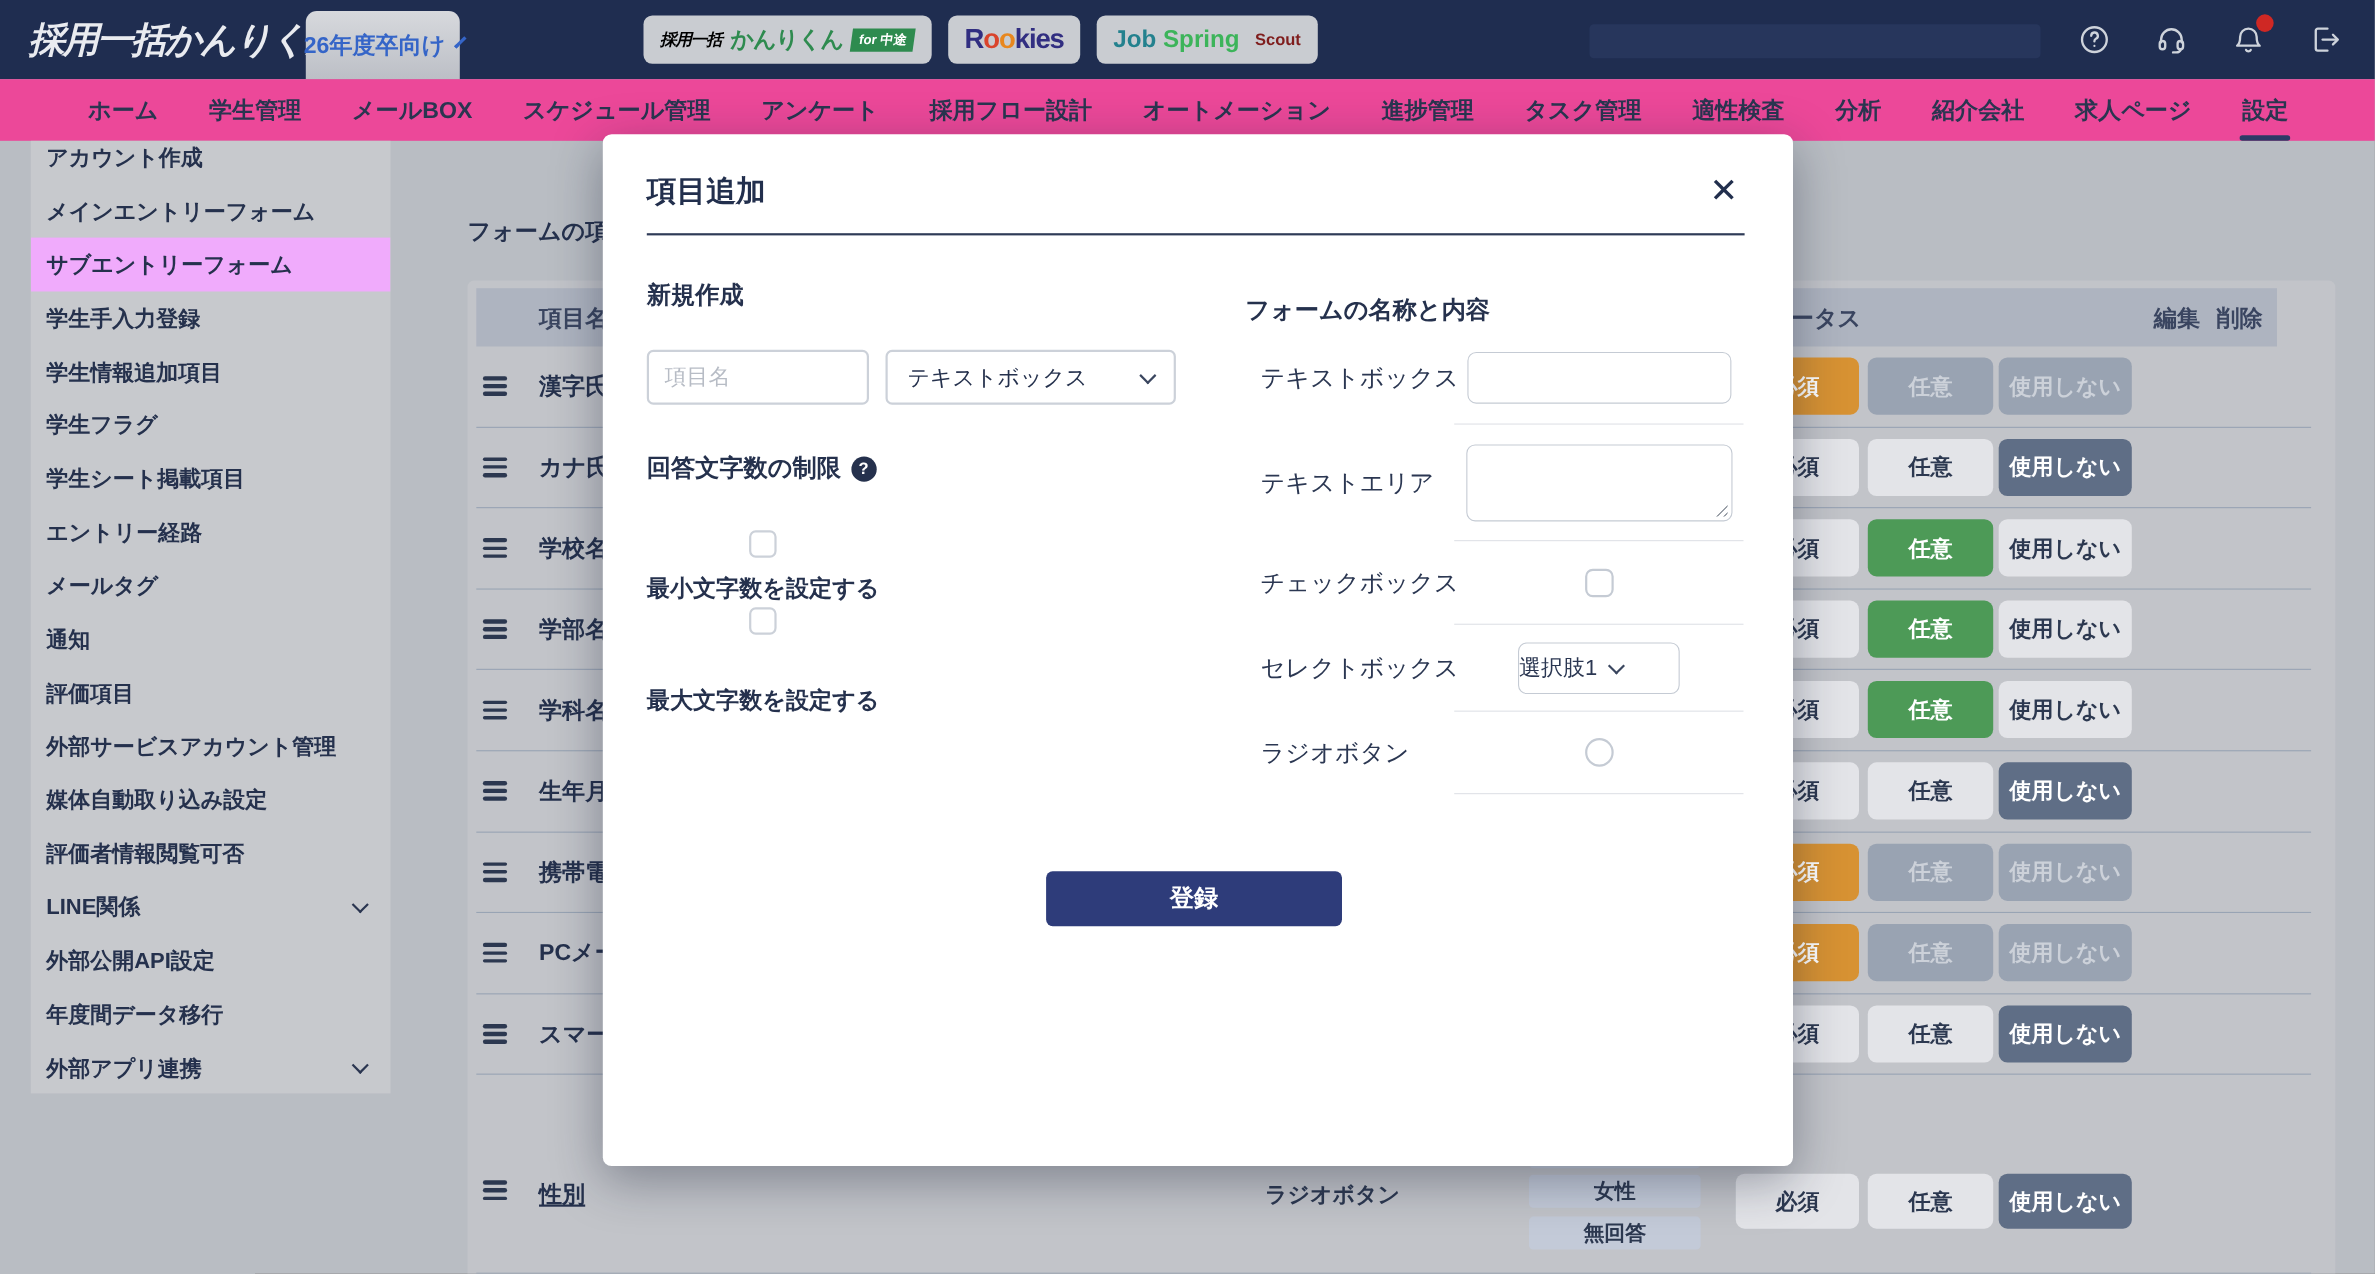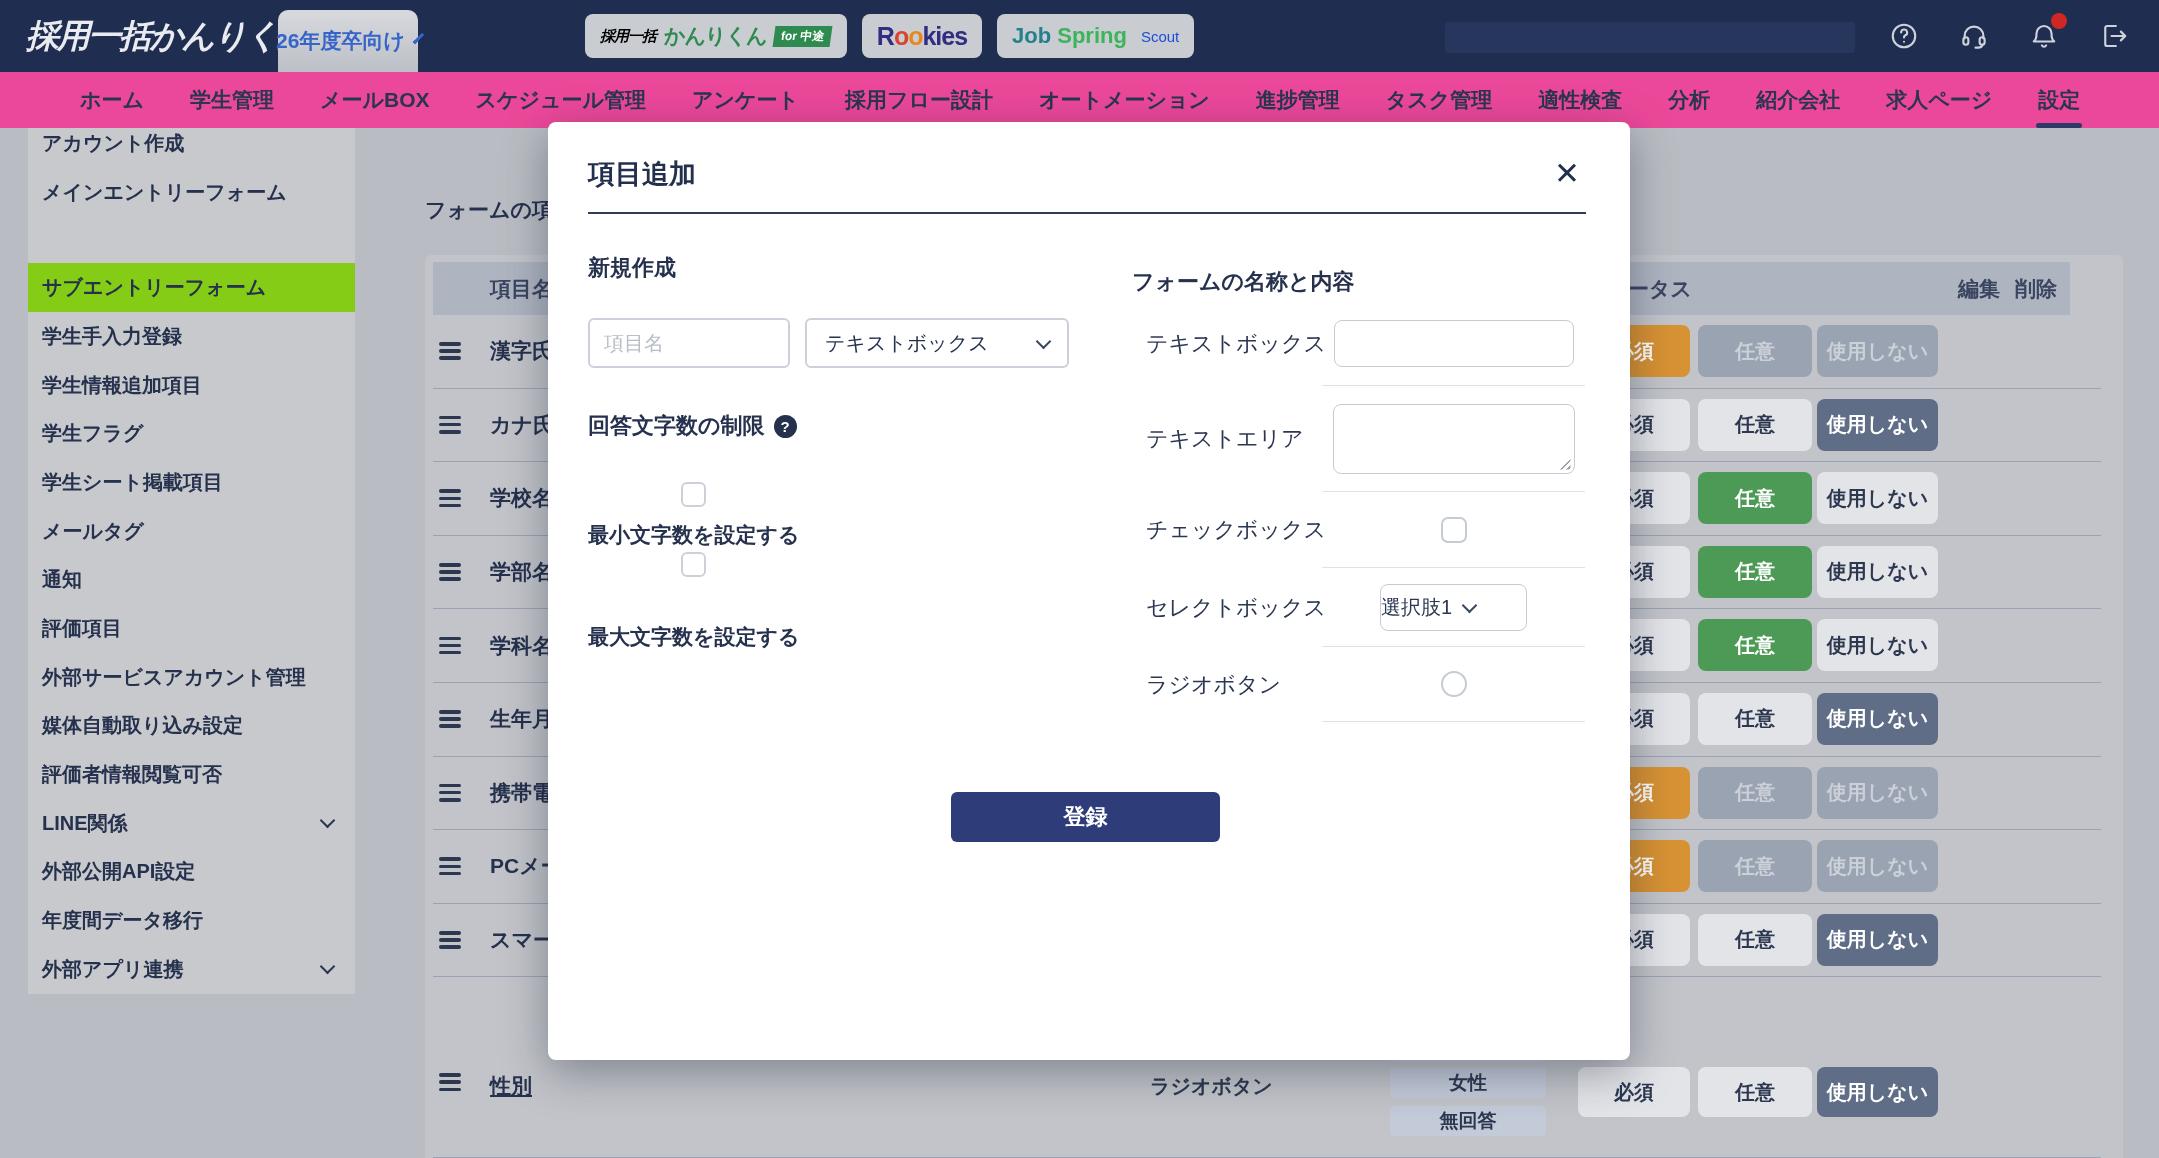--- a/index.html
+++ b/index.html
@@ -16,40 +16,40 @@
     color:#3565c8;font-size:21px;font-weight:700;white-space:nowrap;}
   .chev{width:10px;height:10px;border-right:3px solid #3565c8;border-bottom:3px solid #3565c8;transform:rotate(45deg);margin-top:-6px;}
   .brand-row{position:absolute;left:585px;top:14px;height:44px;display:flex;gap:15px;}
   .brand{background:#c9ccd1;border-radius:8px;display:flex;align-items:center;padding:0 15px;gap:8px;white-space:nowrap;}
   .bk-pre{font-style:italic;font-weight:900;font-size:15px;color:#000000;letter-spacing:-1px;}
   .bk-main{font-weight:900;font-size:21px;color:#2e8b4f;letter-spacing:-1px;}
   .bk-badge{background:#2e8b4f;color:#fff;font-size:12px;font-weight:800;padding:2px 7px;transform:skewX(-8deg);}
   .rk{font-size:25px;font-weight:900;color:#312e81;letter-spacing:-1px;}
   .rk .o1{color:#d9442c;}.rk .o2{color:#e8871e;}
   .js1{font-size:22px;font-weight:800;color:#23818e;}.js2{font-size:22px;font-weight:800;color:#3cb45a;margin-left:-2px;}
-  .js3{font-size:15px;font-weight:400;color:#1d4ed8;margin-left:6px;}
+  .js3{font-size:15px;font-weight:700;color:#7f1d1d;margin-left:6px;}
   .search-box{position:absolute;left:1445px;top:22px;width:410px;height:31px;background:#27365c;border-radius:4px;}
   .tb-icons{position:absolute;right:30px;top:0;height:72px;display:flex;align-items:center;gap:40px;}
   .tb-ic{width:30px;height:30px;position:relative;}
   .tb-ic svg{width:30px;height:30px;display:block;}
   .red-dot{position:absolute;top:-8px;right:-8px;width:16px;height:16px;border-radius:50%;background:#cf2824;}
 
   
   .navbar{position:absolute;left:0;top:72px;width:100%;height:56px;background:#ec4899;
     display:flex;align-items:center;gap:46px;padding-left:80px;box-sizing:border-box;}
   .nav-item{font-size:21px;font-weight:700;color:#2a3550;white-space:nowrap;position:relative;}
   .nav-item.active::after{content:"";position:absolute;left:50%;transform:translateX(-50%);bottom:-14px;
     width:46px;height:5px;border-radius:3px;background:#2c3a66;}
 
   
   .sidebar{position:absolute;left:28px;top:128px;width:327px;height:866px;background:#c7c9cd;overflow:hidden;}
   .side-list{transform:translateY(-9px);}
   .side-item{height:48.7px;display:flex;align-items:center;justify-content:space-between;
     padding:0 22px 0 14px;font-size:20px;font-weight:600;color:#25314d;white-space:nowrap;}
-  .side-item.active{background:#84cc16;margin-top:47px;}
+  .side-item.active{background:#f0abfc;}
   .chev-dark{width:9px;height:9px;border-right:2.5px solid #2a3550;border-bottom:2.5px solid #2a3550;transform:rotate(45deg);margin-top:-5px;flex:0 0 auto;}
 
   
   .page-title{position:absolute;left:425px;top:196px;font-size:21px;font-weight:700;color:#25314d;white-space:nowrap;}
   .table-card{position:absolute;left:425px;top:255px;width:1698px;height:903px;background:#c2c4c9;border-radius:6px 6px 0 0;}
   .thead{position:absolute;left:8px;top:7px;width:1637px;height:53px;background:#aeb4c0;font-size:21px;font-weight:700;color:#3a4560;}
   .thead span{position:absolute;top:50%;transform:translateY(-50%);white-space:nowrap;}
   .th-item{left:57px;}.th-status{left:1152px;}.th-edit{left:1525px;}.th-del{left:1582px;}
   .rows{position:absolute;left:8px;top:60px;width:1668px;}
   .t-row{position:relative;height:73.6px;border-bottom:1px solid #98a4b4;box-sizing:border-box;}
@@ -210,20 +210,23 @@
         <div class="side-item">
           <span>学生情報追加項目</span>
         </div>
         <div class="side-item">
           <span>学生フラグ</span>
         </div>
         <div class="side-item">
           <span>学生シート掲載項目</span>
         </div>
         <div class="side-item">
+          <span>エントリー経路</span>
+        </div>
+        <div class="side-item">
           <span>メールタグ</span>
         </div>
         <div class="side-item">
           <span>通知</span>
         </div>
         <div class="side-item">
           <span>評価項目</span>
         </div>
         <div class="side-item">
           <span>外部サービスアカウント管理</span>

